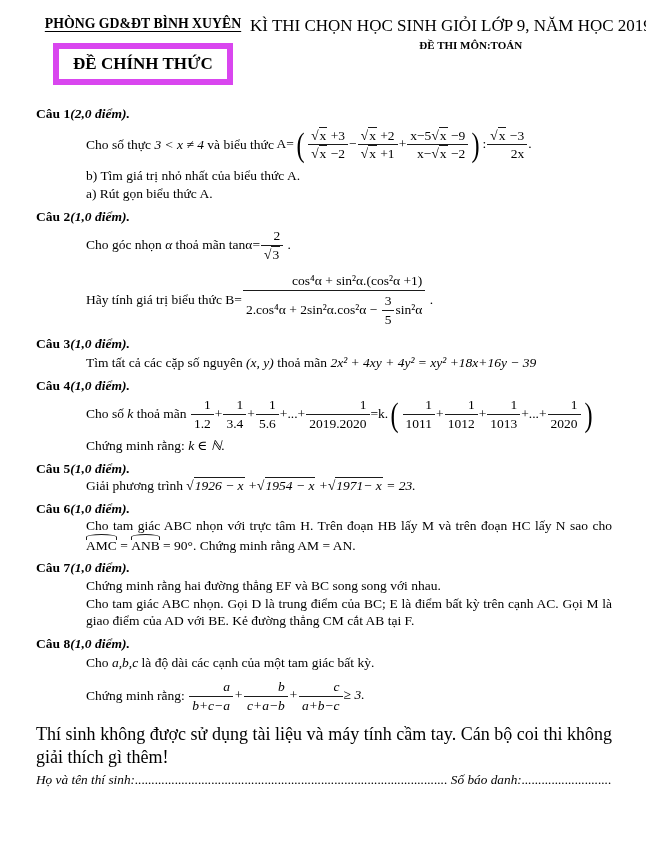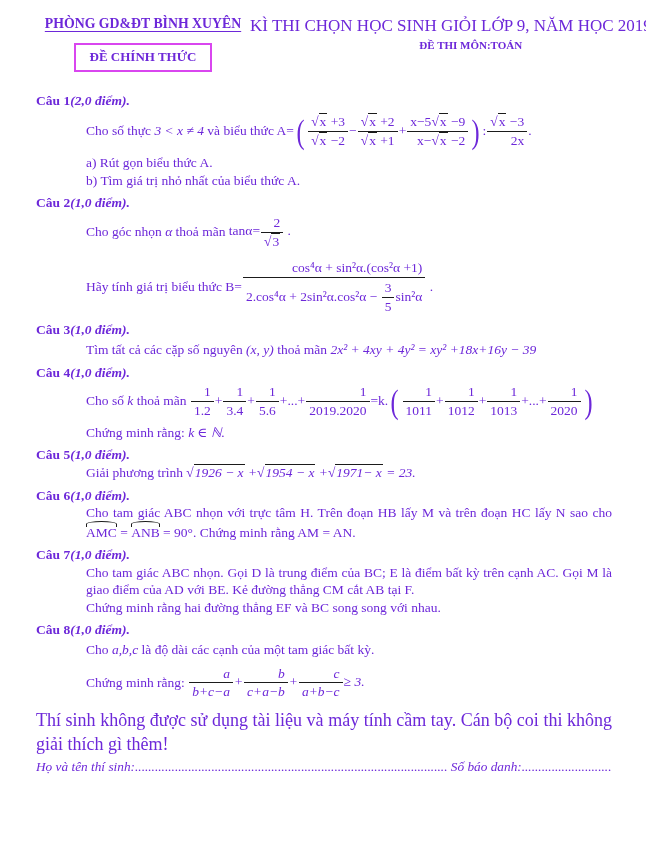--- a/index.html
+++ b/index.html
@@ -1,29 +1,29 @@
 <!DOCTYPE html>
 <html><head>
 <meta charset="utf-8">
 <style>
   *{margin:0;padding:0;box-sizing:border-box}
   html,body{background:#fff}
   .page{
-    width:646px;height:843px;background:#fff;color:#6d28d9;
+    width:646px;height:843px;background:#fff;color:#000000;
     font-family:"Liberation Serif","DejaVu Serif",serif;
     font-size:13.5px;line-height:1.3;
     padding:15px 34px 0 36px;overflow:hidden;position:relative;
   }
   
   .header{display:flex;align-items:flex-start}
   .h-left{width:214px;flex-shrink:0;text-align:center}
   .office{font-weight:bold;font-size:13.8px;white-space:nowrap;
           text-decoration:underline;text-underline-offset:3px}
-  .stamp{display:inline-block;margin-top:10px;border:2px solid #d946ef;
-         padding:4px 14px;font-weight:bold;font-size:13px;white-space:nowrap}
+  .stamp{display:inline-block;margin-top:10px;border:6px solid #d946ef;
+         padding:4px 14px;font-weight:bold;font-size:17px;white-space:nowrap}
   .h-right{flex:1;text-align:center}
   .etitle{font-weight:normal;font-size:17px;white-space:nowrap}
   .esubject{font-weight:bold;font-size:11px;margin-top:1px}
   .eduration{font-style:italic;font-size:13.2px;margin-top:5px;
              text-decoration:underline;text-underline-offset:3px}
   
   .qbody-wrap{margin-top:20px}
   .q{margin-top:5px}
   .qh{font-weight:bold}
   .qp{font-style:italic}
@@ -72,22 +72,22 @@
   <div class="qbody-wrap">
 
     <div class="q">
       <div class="qh"><span>Câu 1</span><span class="qp">(2,0 điểm).</span></div>
       <div class="fline">
         <span>Cho số thực</span>
         <span class="mi">3 &lt; x ≠ 4</span>
         <span>và biểu thức</span>
         <span class="math">A=<span class="bp">(</span><span class="fr"><span class="fn"><span class="sq">√<span class="sqb">x</span></span> +3</span><span class="fd"><span class="sq">√<span class="sqb">x</span></span> −2</span></span>−<span class="fr"><span class="fn"><span class="sq">√<span class="sqb">x</span></span> +2</span><span class="fd"><span class="sq">√<span class="sqb">x</span></span> +1</span></span>+<span class="fr"><span class="fn">x−5<span class="sq">√<span class="sqb">x</span></span> −9</span><span class="fd">x−<span class="sq">√<span class="sqb">x</span></span> −2</span></span><span class="bp">)</span>:<span class="fr"><span class="fn"><span class="sq">√<span class="sqb">x</span></span> −3</span><span class="fd">2x</span></span>.</span>
       </div>
+      <div class="ind">b) Tìm giá trị nhỏ nhất của biểu thức A.</div>
       <div class="ind">a) Rút gọn biểu thức A.</div>
-      <div class="ind">b) Tìm giá trị nhỏ nhất của biểu thức A.</div>
     </div>
 
     <div class="q">
       <div class="qh"><span>Câu 2</span><span class="qp">(1,0 điểm).</span></div>
       <div class="fline mt2">
         <span>Cho góc nhọn</span>
         <span class="mi">α</span>
         <span>thoả mãn</span>
         <span class="math">tanα=<span class="fr"><span class="fn">2</span><span class="fd"><span class="sq">√<span class="sqb">3</span></span></span></span> .</span>
       </div>
@@ -133,22 +133,22 @@
       <div class="qh"><span>Câu 6</span><span class="qp">(1,0 điểm).</span></div>
       <div class="ind jus">
         <span>Cho tam giác ABC nhọn với trực tâm H. Trên đoạn HB lấy M và trên đoạn HC lấy N sao cho</span>
         <span class="math"><span class="arc">AMC</span> = <span class="arc">ANB</span> = 90°.</span>
         <span>Chứng minh rằng AM = AN.</span>
       </div>
     </div>
 
     <div class="q">
       <div class="qh"><span>Câu 7</span><span class="qp">(1,0 điểm).</span></div>
+      <div class="ind">Chứng minh rằng hai đường thẳng EF và BC song song với nhau.</div>
       <div class="ind jus">Cho tam giác ABC nhọn. Gọi D là trung điểm của BC; E là điểm bất kỳ trên cạnh AC. Gọi M là giao điểm của AD với BE. Kẻ đường thẳng CM cắt AB tại F.</div>
-      <div class="ind">Chứng minh rằng hai đường thẳng EF và BC song song với nhau.</div>
     </div>
 
     <div class="q">
       <div class="qh"><span>Câu 8</span><span class="qp">(1,0 điểm).</span></div>
       <div class="ind mt2">
         <span>Cho</span>
         <span class="mi">a,b,c</span>
         <span>là độ dài các cạnh của một tam giác bất kỳ.</span>
       </div>
       <div class="fline mt6">

